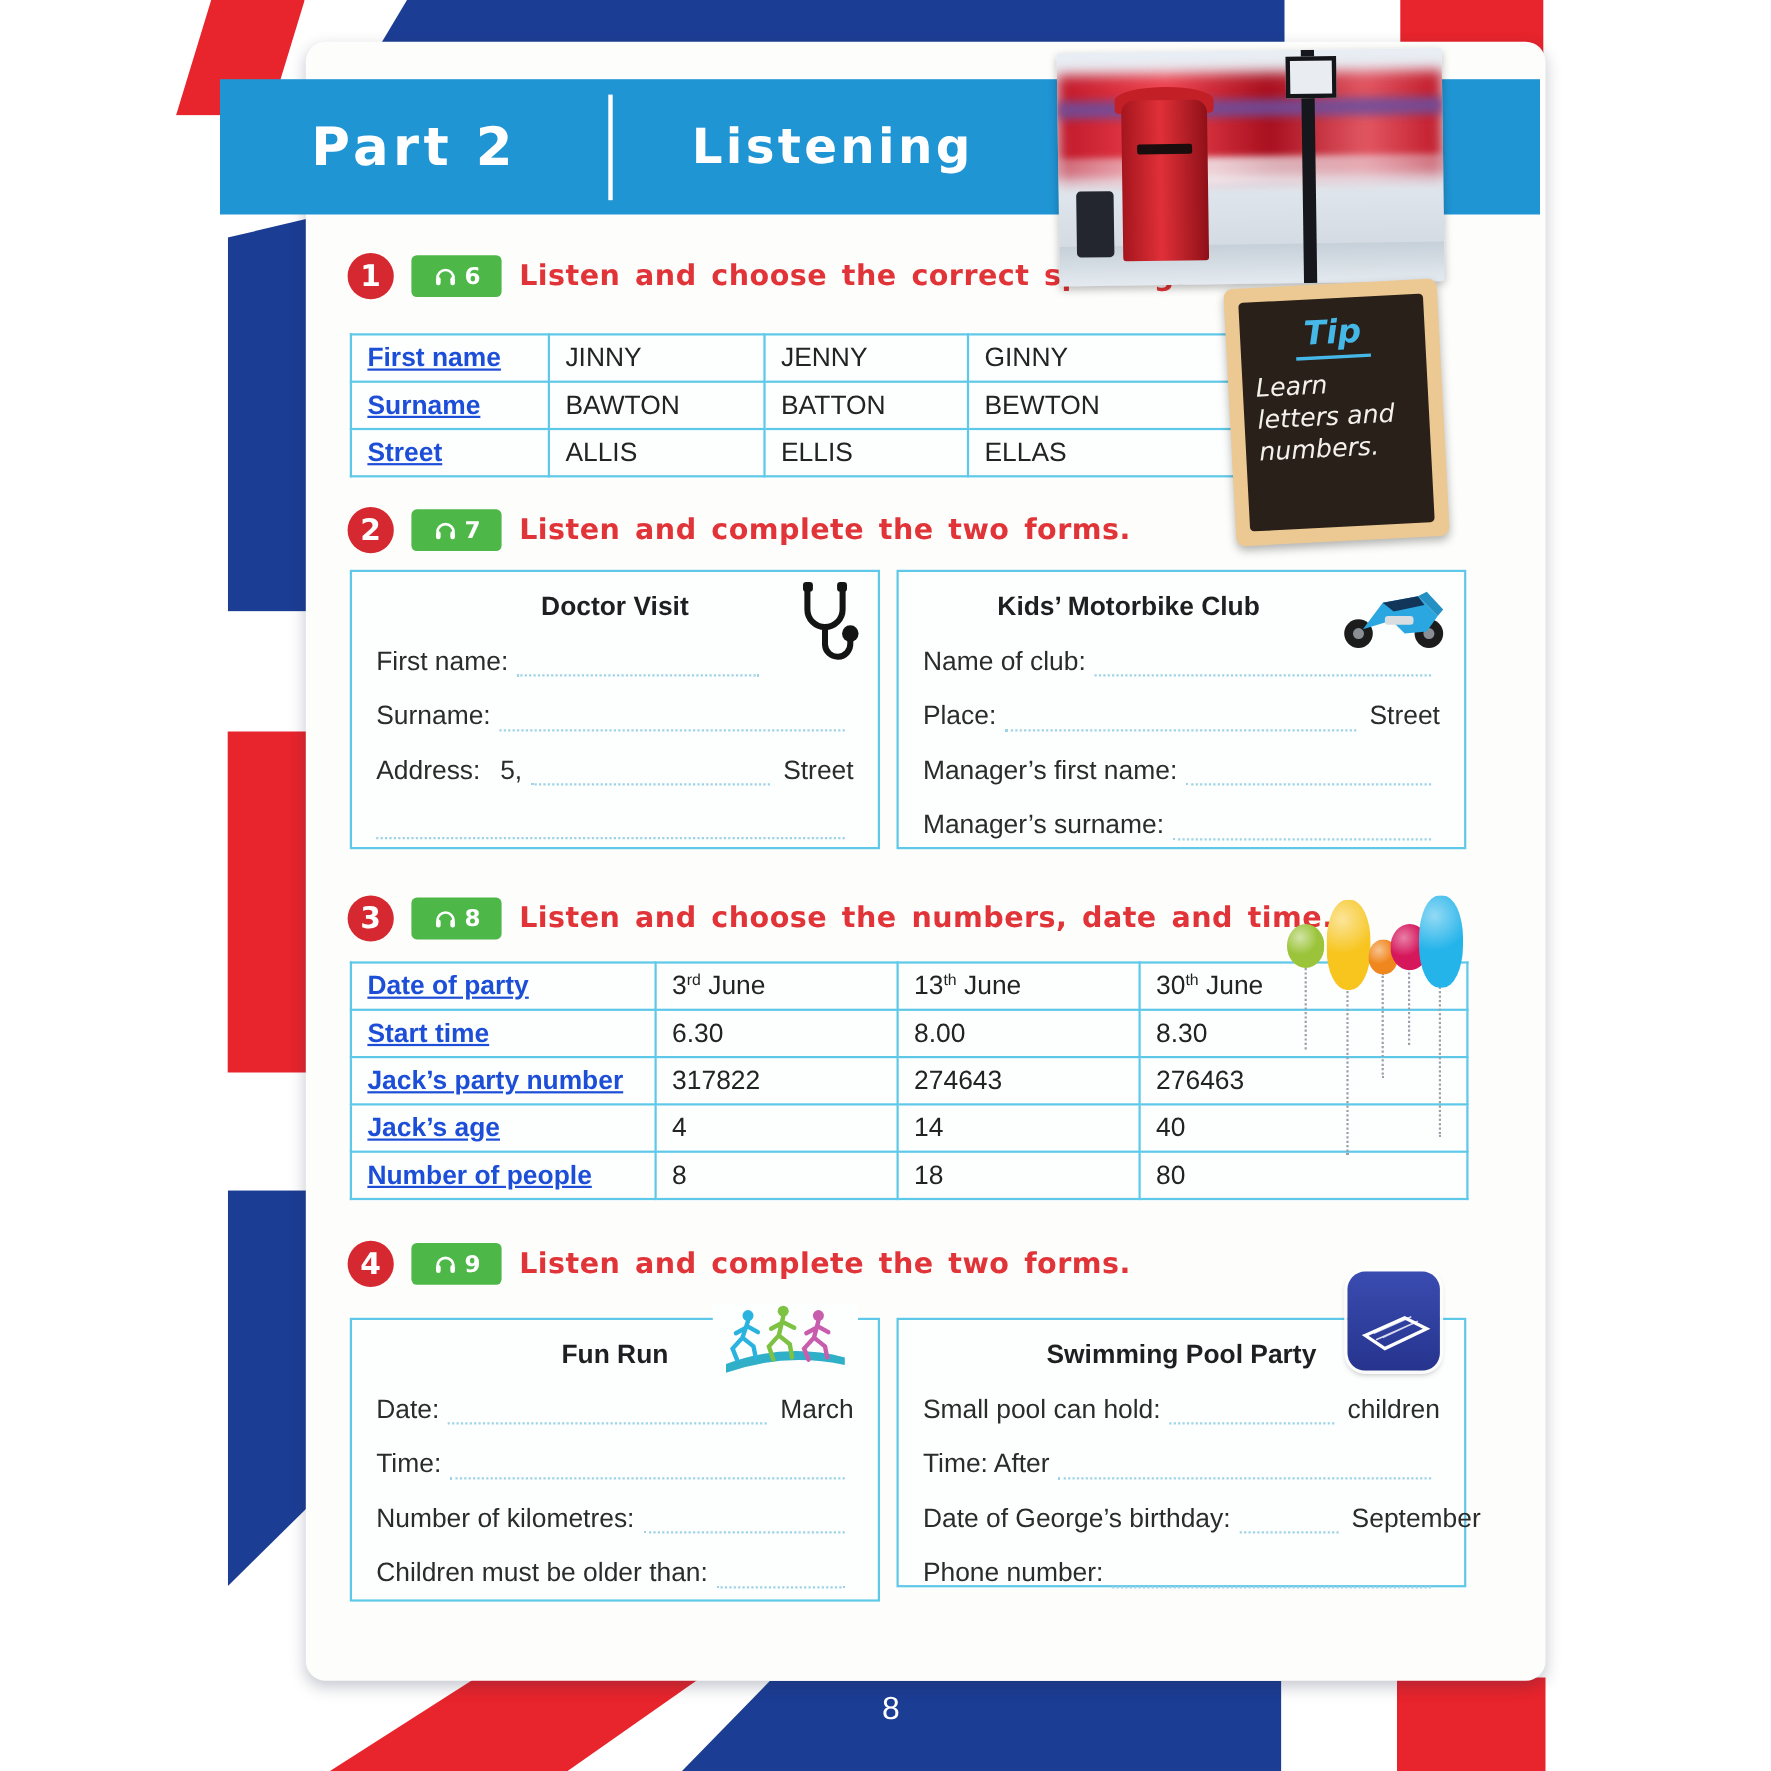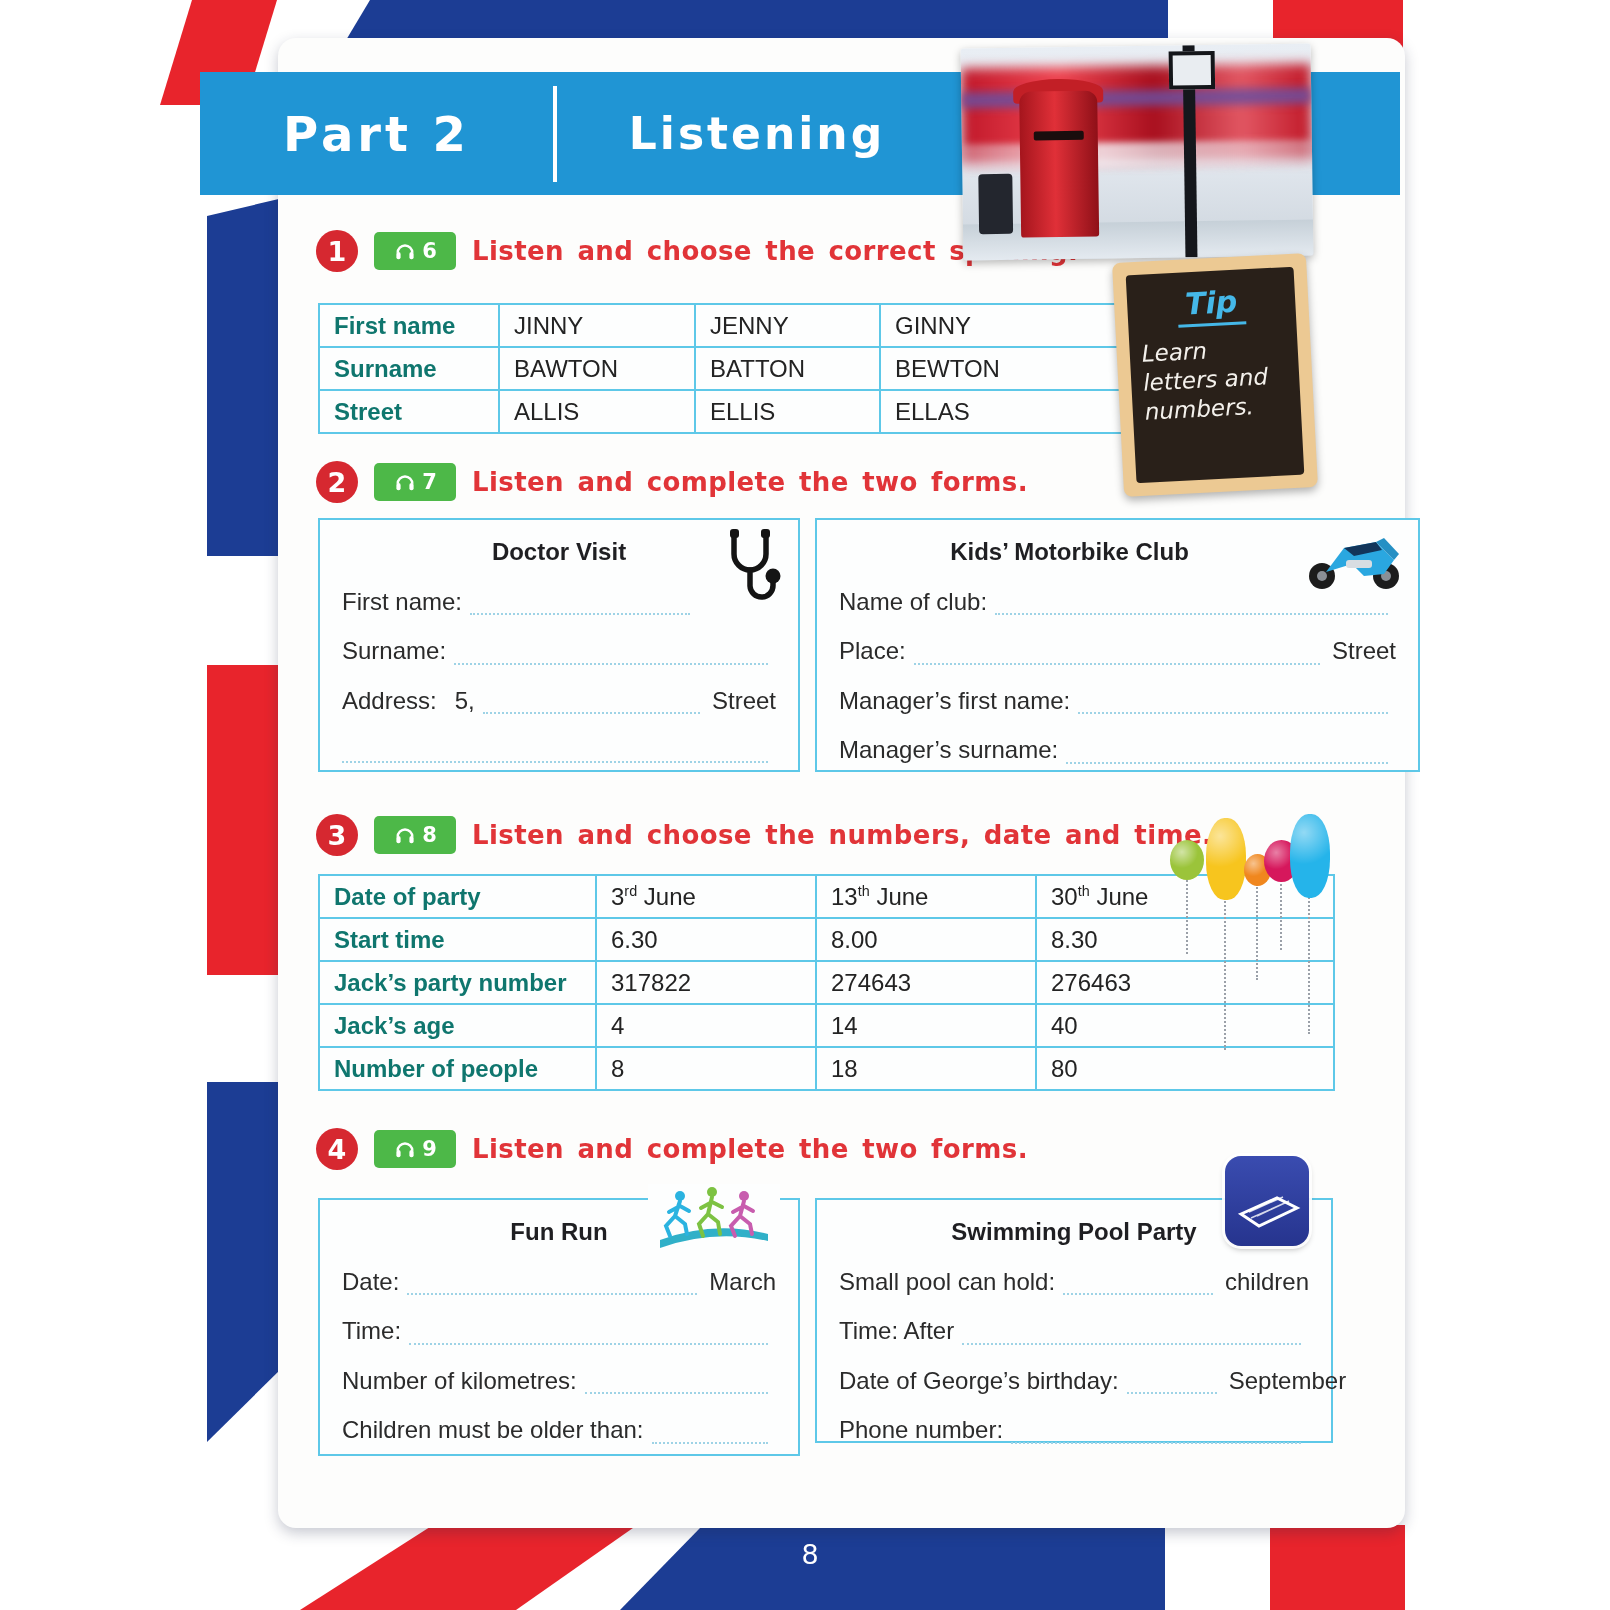--- a/index.html
+++ b/index.html
@@ -75,21 +75,21 @@
   .track{height:38px;min-width:66px;background:#4db848;border-radius:5px;display:flex;align-items:center;
       justify-content:center;gap:5px;padding:0 8px;flex:0 0 auto;}
   .track .tnum{color:#fff;font-weight:700;font-size:21px;font-family:"DejaVu Sans",sans-serif;}
   .instr{color:#e13438;font-family:"DejaVu Sans",sans-serif;font-weight:700;font-size:26px;
       letter-spacing:.4px;word-spacing:4px;}
 
   
   table.wbtable{position:absolute;z-index:2;border-collapse:collapse;table-layout:fixed;background:#fdfefe;}
   table.wbtable td{border:2px solid #5ec8e8;height:41px;padding:0 0 0 14px;font-size:24px;
       vertical-align:middle;white-space:nowrap;overflow:hidden;}
-  table.wbtable td.lbl{font-weight:700;color:#0f766e;}
+  table.wbtable td.lbl{font-weight:700;color:#1d4ed8;text-decoration:underline;}
   sup{font-size:60%;line-height:0;}
 
   
   .formbox{z-index:2;background:#fdfefe;border:2px solid #5ec8e8;box-sizing:border-box;
       padding:10px 22px 10px 22px;}
   .form-title{text-align:center;font-weight:700;font-size:24px;color:#1f1f22;margin:8px 0 2px;}
   .frow{display:flex;align-items:flex-end;font-size:24px;color:#2b2b2b;margin-top:23px;line-height:1.1;}
   .frow .lab{white-space:nowrap;}
   .frow .lab2{white-space:nowrap;margin-left:18px;}
   .dots{flex:1 1 auto;border-bottom:2px dotted #9ed3e6;height:1em;margin:0 8px;min-width:30px;}
@@ -232,21 +232,21 @@
       <span class="lab">Address:</span>
       <span class="lab2">5,</span>
       <span class="dots"></span>
       <span class="sfx">Street</span>
     </div>
     <div class="frow">
       <span class="dots" style="margin-left:0;"></span>
     </div>
   </div>
 
-  <div class="abs formbox" style="left:815px;top:518px;width:605px;height:254px;">
+  <div class="abs formbox" style="left:815px;top:518px;width:518px;height:254px;">
     <div class="moto">
       <svg width="104" height="62" viewBox="0 0 104 62">
         <circle cx="20" cy="46" r="13" fill="#1c1c1c"></circle>
           <circle cx="20" cy="46" r="5" fill="#8a8f96"></circle>
         <circle cx="84" cy="46" r="13" fill="#1c1c1c"></circle>
           <circle cx="84" cy="46" r="5" fill="#8a8f96"></circle>
         <path d="M24 42 L42 18 L74 12 L92 30 L82 44 L62 46 L50 34 Z" fill="#2aa7e0"></path>
         <path d="M42 18 L74 12 L80 20 L52 26 Z" fill="#12355a"></path>
         <rect x="44" y="30" width="26" height="8" rx="3" fill="#d8dde2"></rect>
         <path d="M74 12 L92 30 L97 24 L82 8 Z" fill="#2590c4"></path>

